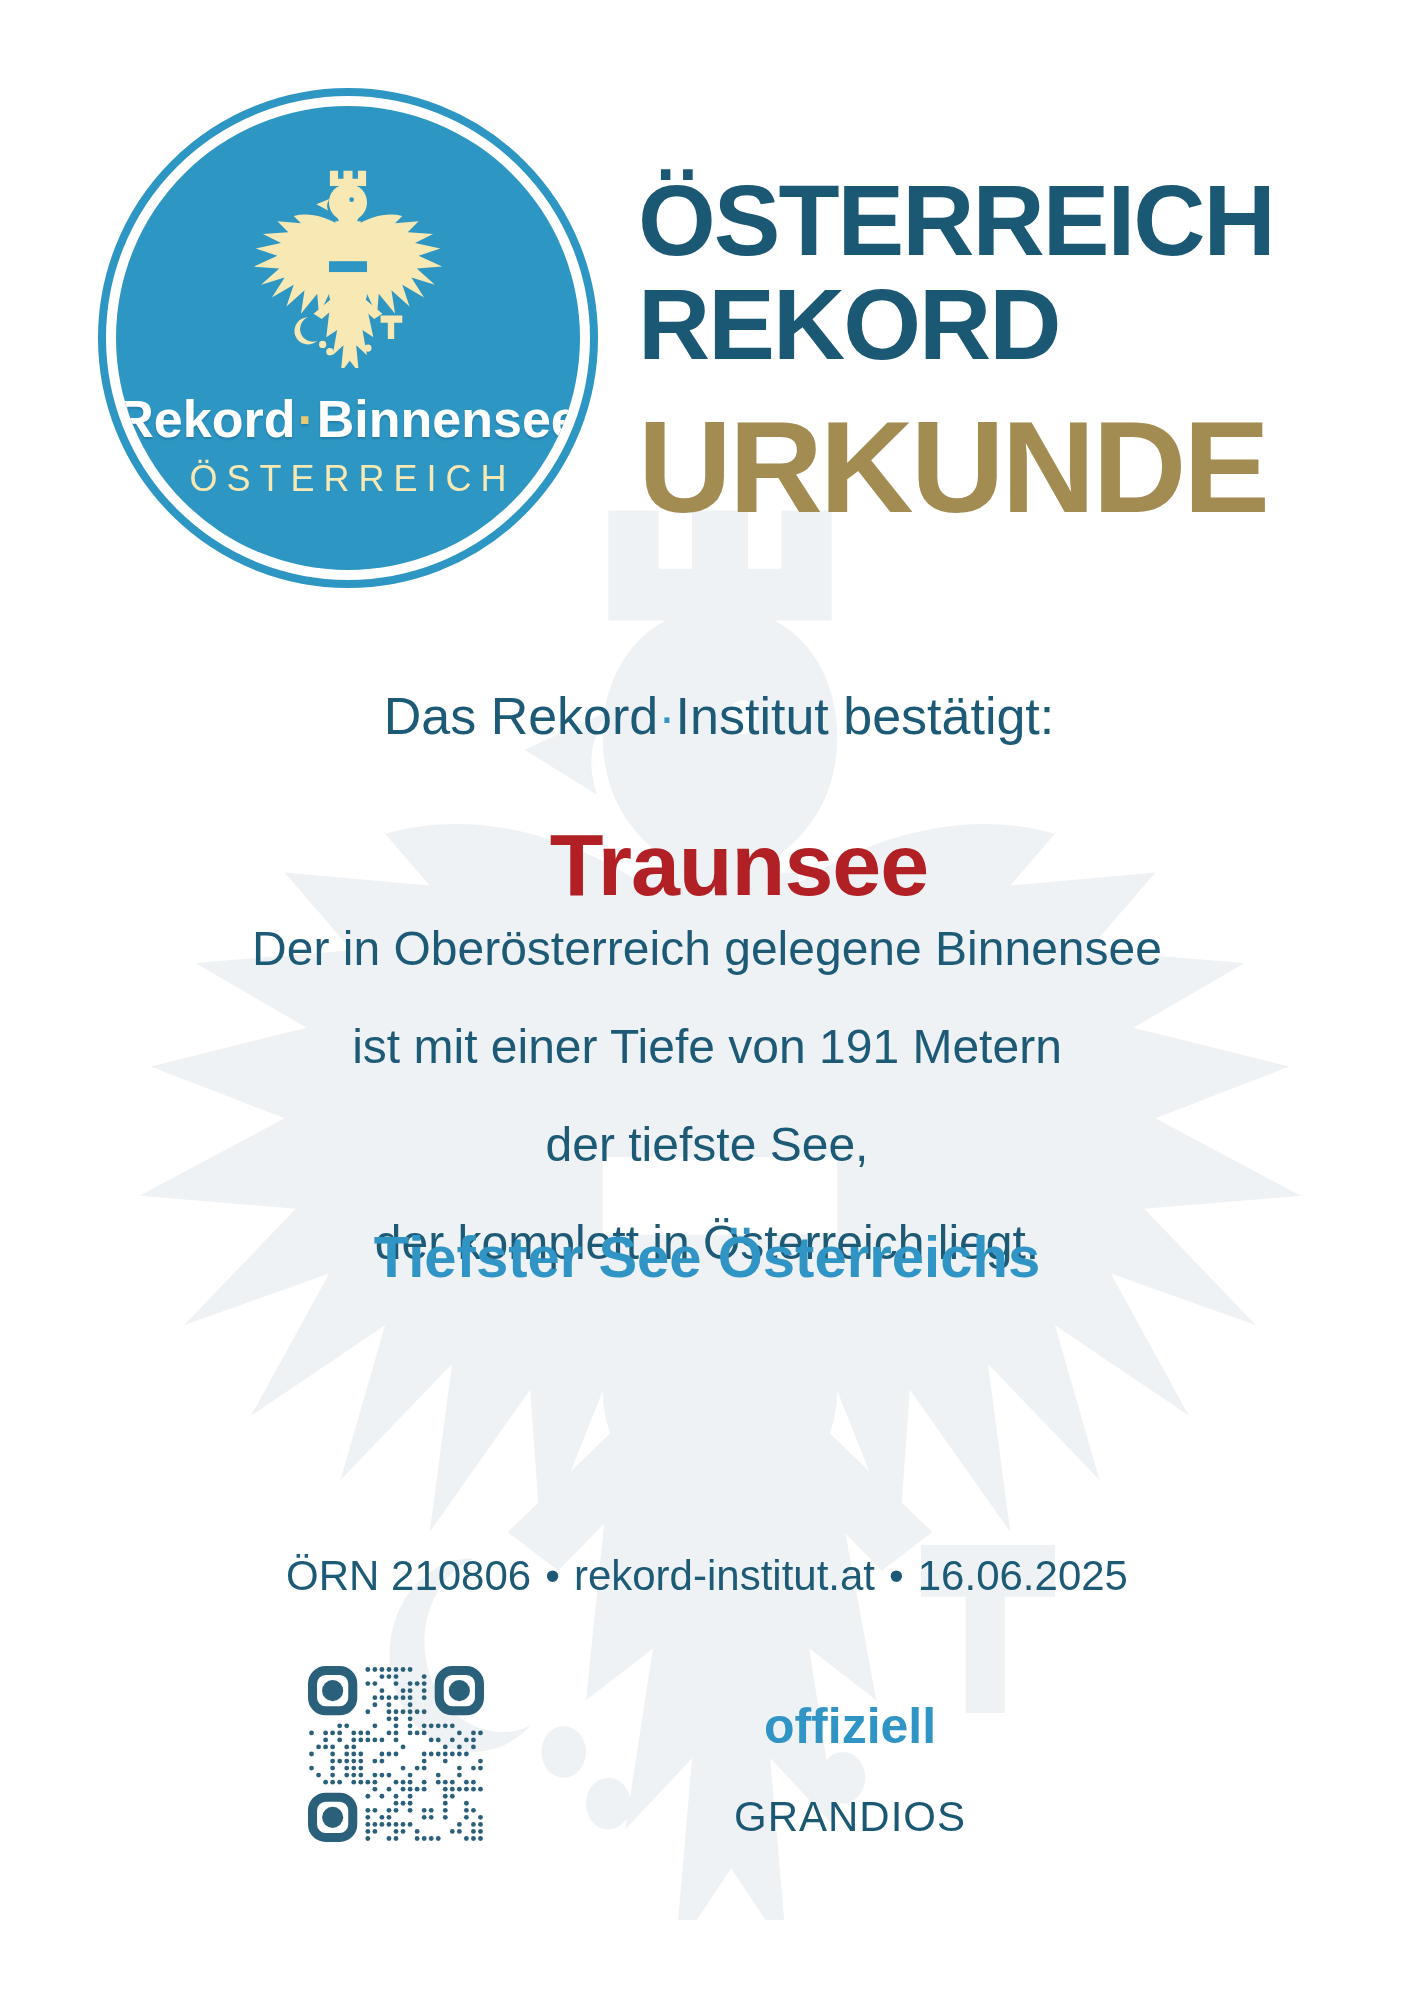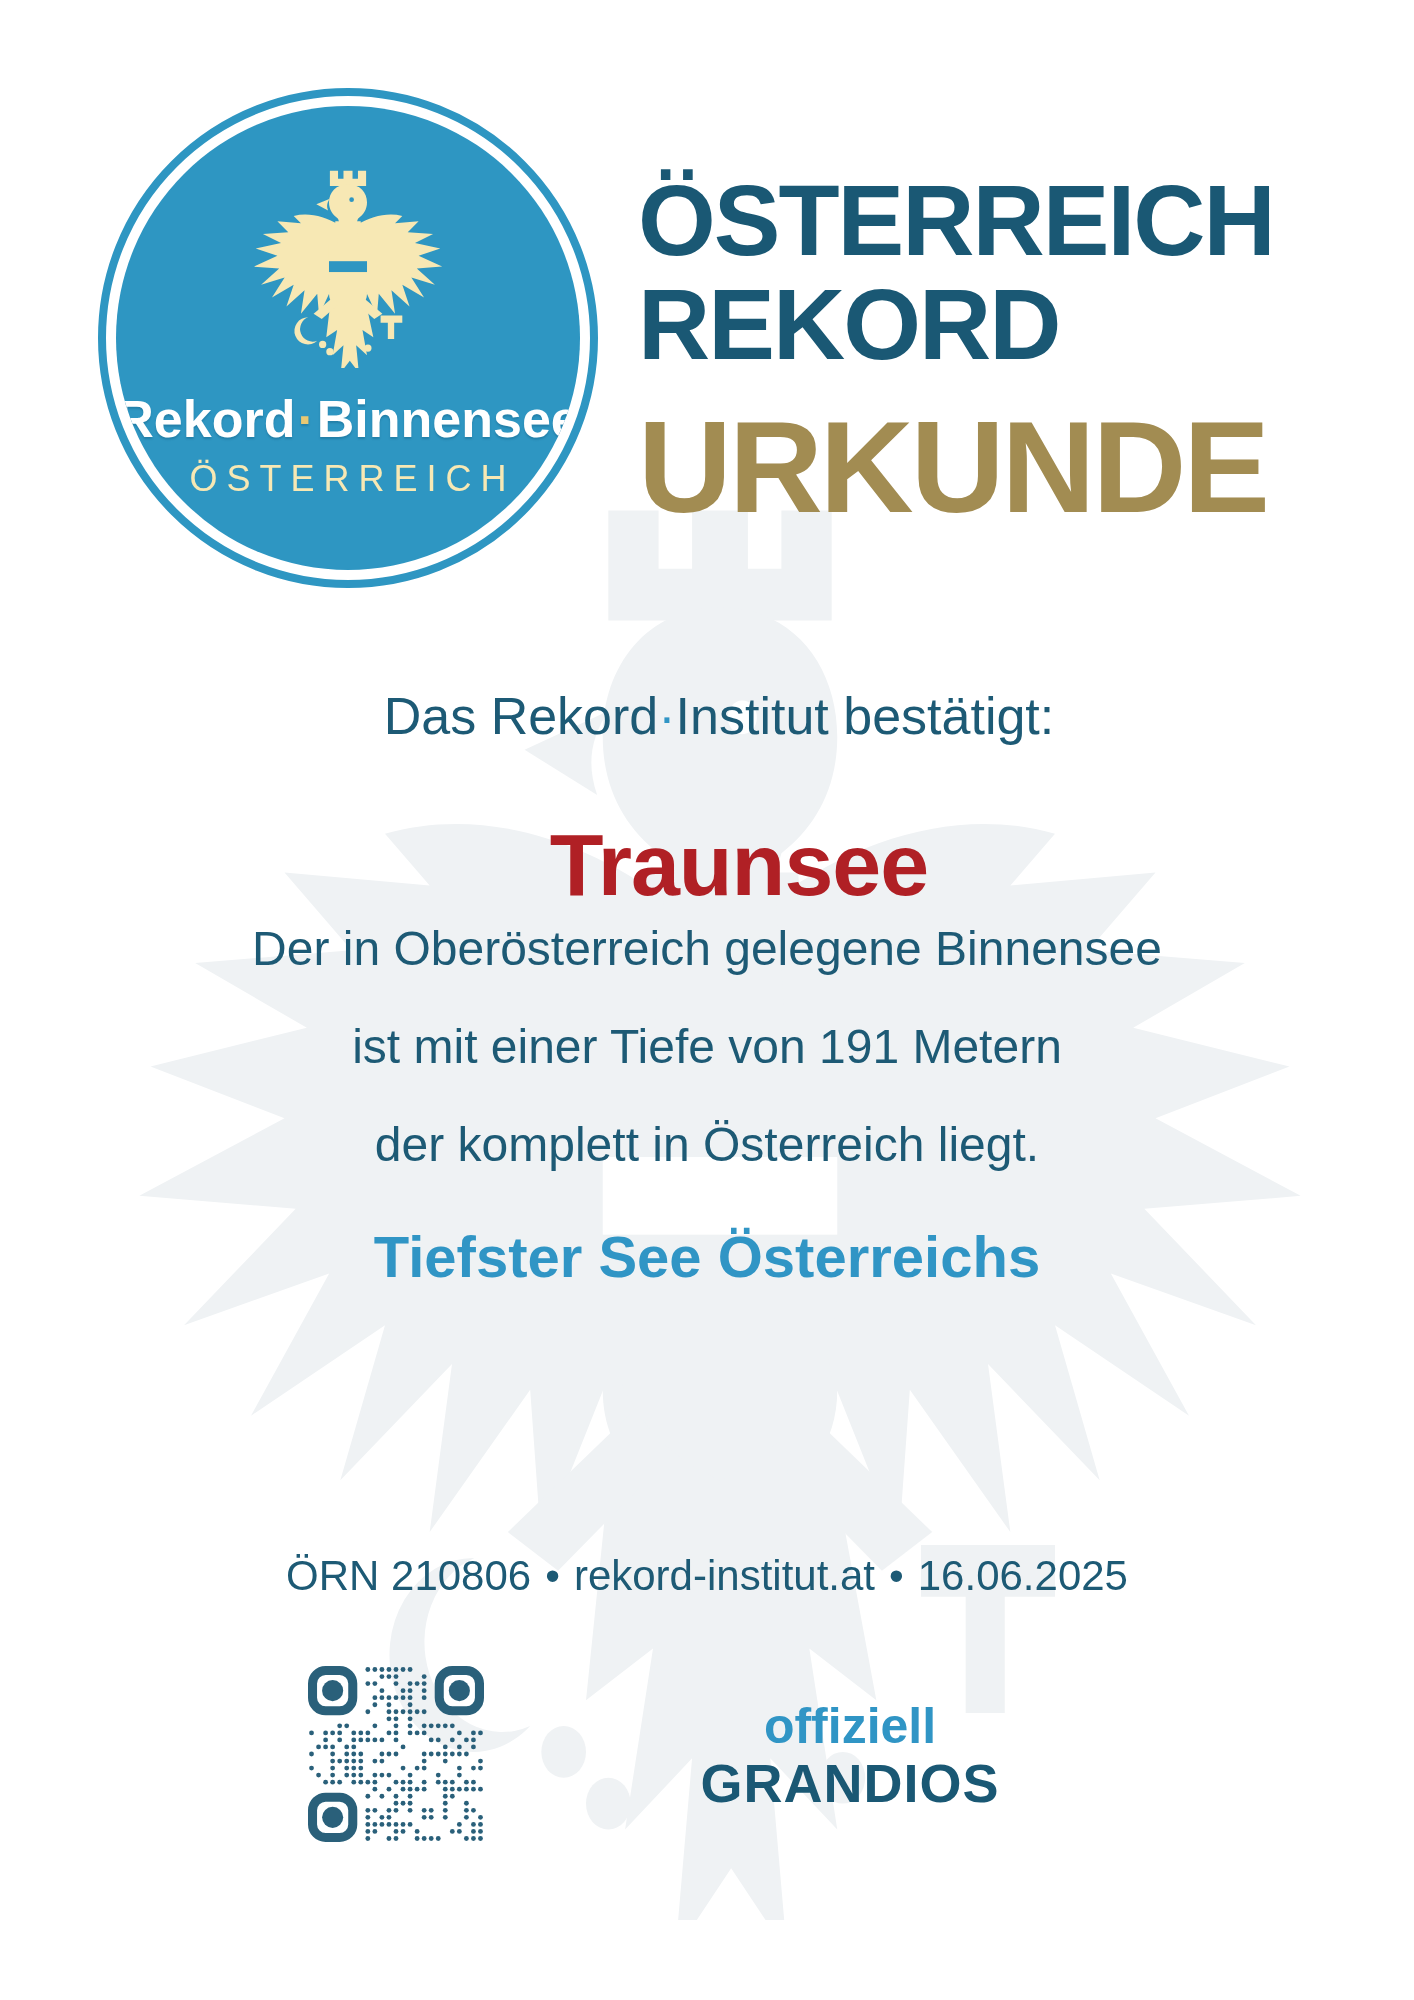--- a/index.html
+++ b/index.html
@@ -46,21 +46,21 @@
   .footer-line{top:1552px;font-size:42px;color:var(--body-teal,#1d5a75);}
   .footer-line .sep{color:var(--body-teal,#1d5a75);padding:0 14px;}
   
   .qr{position:absolute;left:308px;top:1666px;width:176px;height:176px;color:var(--qr,#2a607a);z-index:2;}
   .signature{position:absolute;left:660px;top:1698px;width:380px;text-align:center;z-index:2;}
   .signature .offiziell{
     font-size:50px;line-height:56px;font-weight:bold;color:var(--accent-blue,#3095c5);
     font-family:"Liberation Sans",sans-serif;
   }
   .signature .grandios{
-    font-size:54px;line-height:58px;font-weight:bold;color:var(--dark-teal,#1a5874);letter-spacing:1px;
+    font-size:42px;line-height:58px;font-weight:normal;color:var(--dark-teal,#1a5874);letter-spacing:1px;margin-top:34px;
   }
   .defs-hidden{position:absolute;width:0;height:0;overflow:hidden;}
 </style>
 </head>
 <body>
 
 <svg class="defs-hidden" xmlns="http://www.w3.org/2000/svg" aria-hidden="true">
   <defs>
     <g id="eagle-shape" fill="currentColor">
 
@@ -119,20 +119,21 @@
     <div class="subtitle">URKUNDE</div>
   </div>
 
   <div class="center-text intro"><span>Das Rekord</span><span class="dot">·</span><span>Institut bestätigt:</span></div>
 
   <div class="center-text record-holder">Traunsee</div>
 
   <div class="center-text description">
     <div>Der in Oberösterreich gelegene Binnensee</div>
     <div>ist mit einer Tiefe von 191 Metern</div>
+    <div>der tiefste See,</div>
     <div>der komplett in Österreich liegt.</div>
   </div>
 
   <div class="center-text record-title">Tiefster See Österreichs</div>
 
   <div class="center-text footer-line"><span>ÖRN 210806</span><span class="sep">•</span><span>rekord-institut.at</span><span class="sep">•</span><span>16.06.2025</span></div>
 
   <svg class="qr" id="qr-svg" viewBox="0 0 175 175">
       <circle cx="59.5" cy="3.5" r="2.4" fill="currentColor"></circle>
       <circle cx="66.5" cy="3.5" r="2.4" fill="currentColor"></circle>

